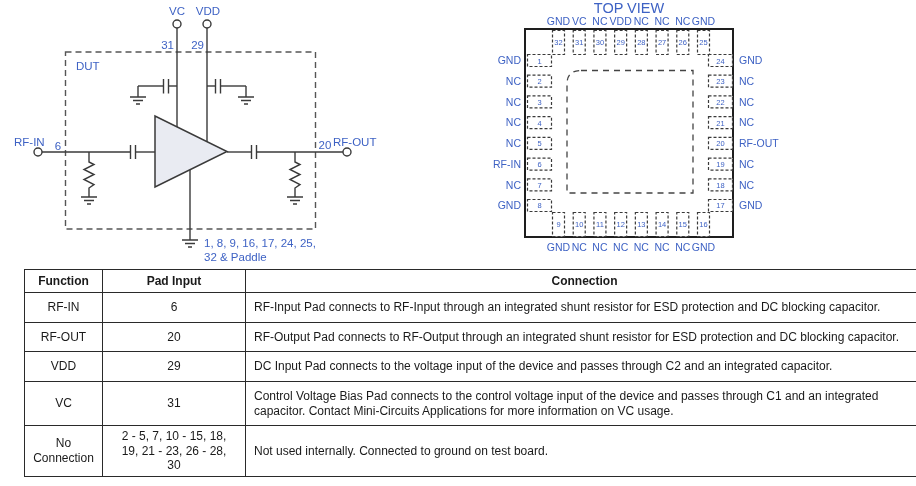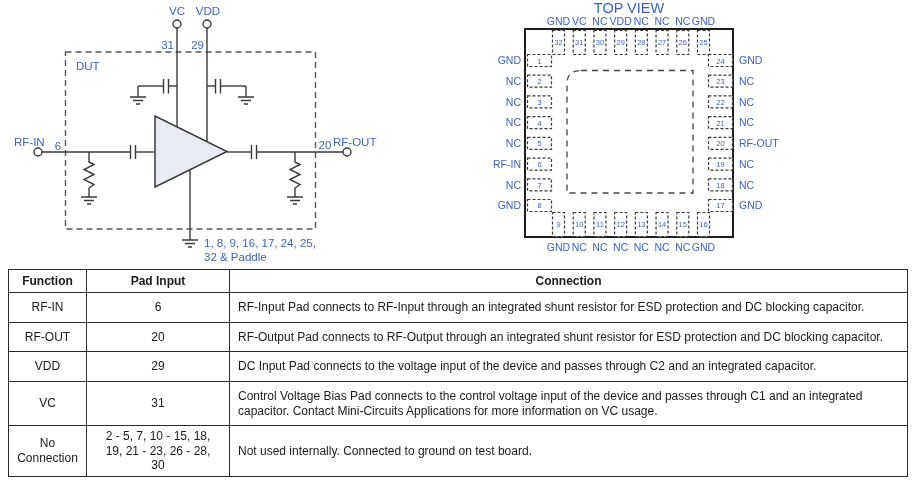--- a/index.html
+++ b/index.html
@@ -15,21 +15,21 @@
   .blue-lbl{font-size:11.5px;fill:var(--blue);}
   .title-txt{font-size:14.5px;fill:var(--blue);}
   .pnum{font-size:7.5px;fill:var(--blue);}
   .plabel{font-size:10.5px;fill:var(--blue);}
   .wire{stroke:var(--line);stroke-width:1.4;fill:none;}
   .dashed-box{stroke:#555;stroke-width:1.4;fill:none;stroke-dasharray:6 4;}
   .pad{fill:#ffffff;stroke:#3a3a3a;stroke-width:1.2;stroke-dasharray:3 2;}
   .pkg-outline{fill:none;stroke:#1e1e1e;stroke-width:2;}
   .paddle{fill:none;stroke:#444;stroke-width:1.3;stroke-dasharray:6 5;}
 
-  .table-wrap{margin:3px 0 0 8px;}
+  .table-wrap{margin:3px 0 0 24px;}
   table{border-collapse:collapse;width:900px;table-layout:fixed;}
   th,td{border:1px solid #2a2a2a;color:#1a1a1a;vertical-align:middle;}
   th{font-size:12px;font-weight:bold;text-align:center;padding:3px 2px;height:16px;}
   td{font-size:12px;padding:3px 4px;line-height:1.22;}
   col.c-fn{width:78px;}
   col.c-pad{width:143px;}
   .td-fn{text-align:center;padding:3px 6px;}
   .td-pad{text-align:center;padding:3px 18px;}
   .td-desc{text-align:left;padding:7px 8px;}
 </style>

